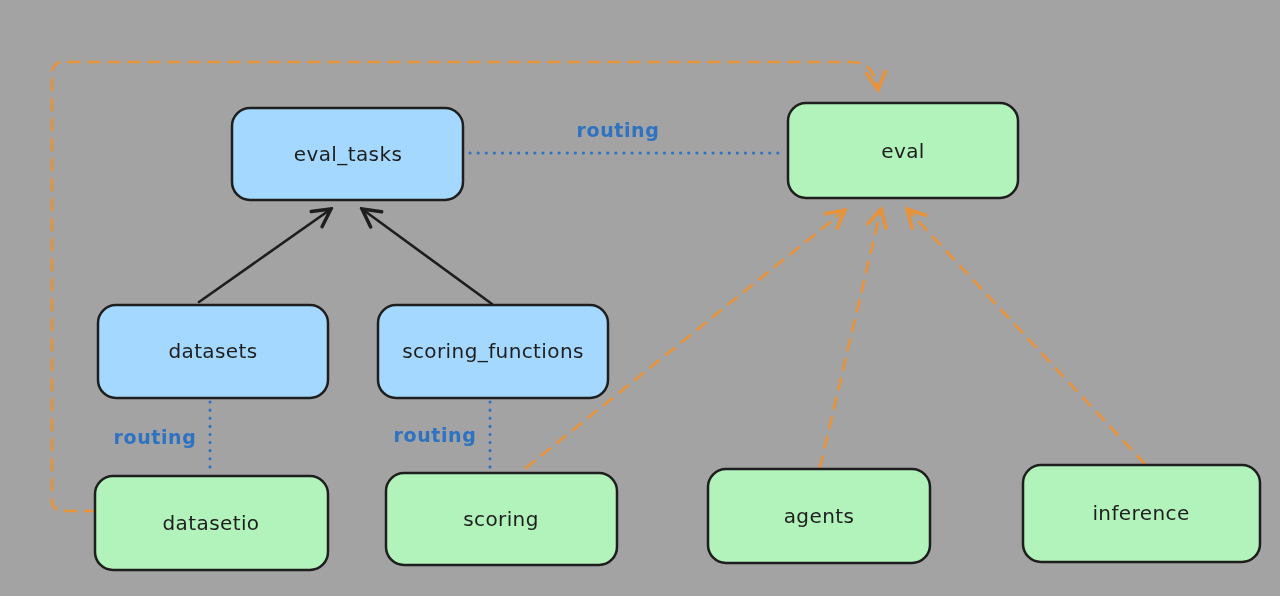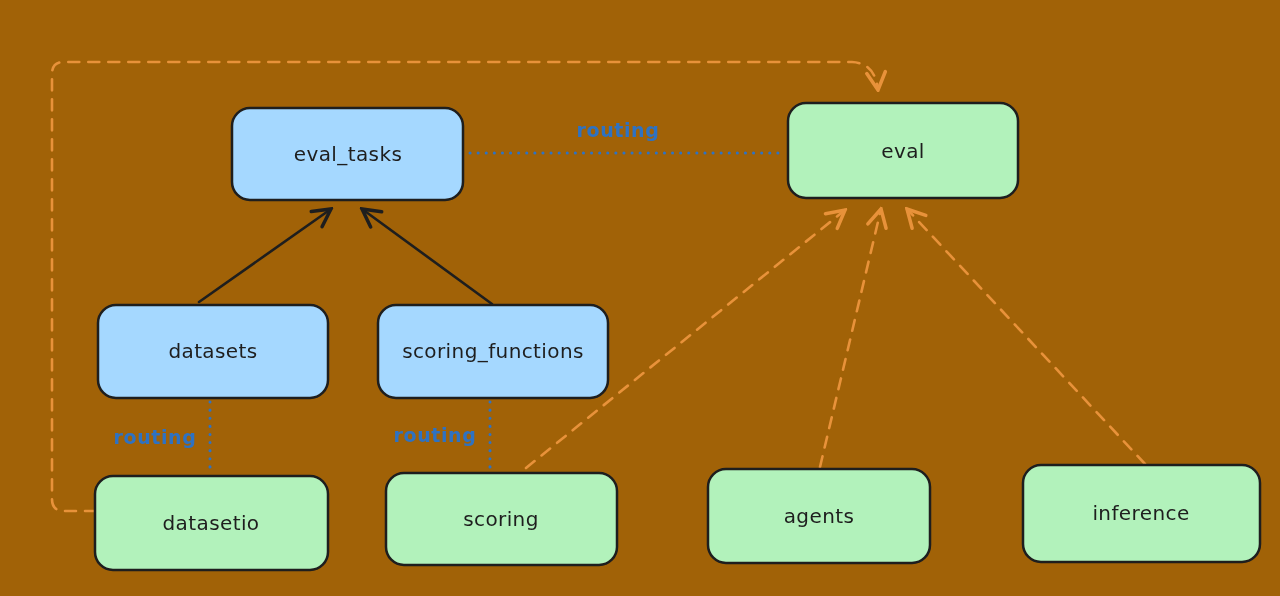--- a/index.html
+++ b/index.html
@@ -5,21 +5,21 @@
   html, body {
     margin: 0;
     padding: 0;
     background: #ffffff;
     font-family: "DejaVu Sans", sans-serif;
   }
   .canvas-wrap {
     position: relative;
     width: 1280px;
     height: 596px;
-    background: #a16207;
+    background: #a3a3a3;
     overflow: hidden;
   }
   svg { display: block; }
   .node-rect {
     stroke: #1e1e1e;
     stroke-width: 2.5;
   }
   .fill-blue  { fill: #a5d8ff; }
   .fill-green { fill: #b2f2bb; }
   .node-label {

